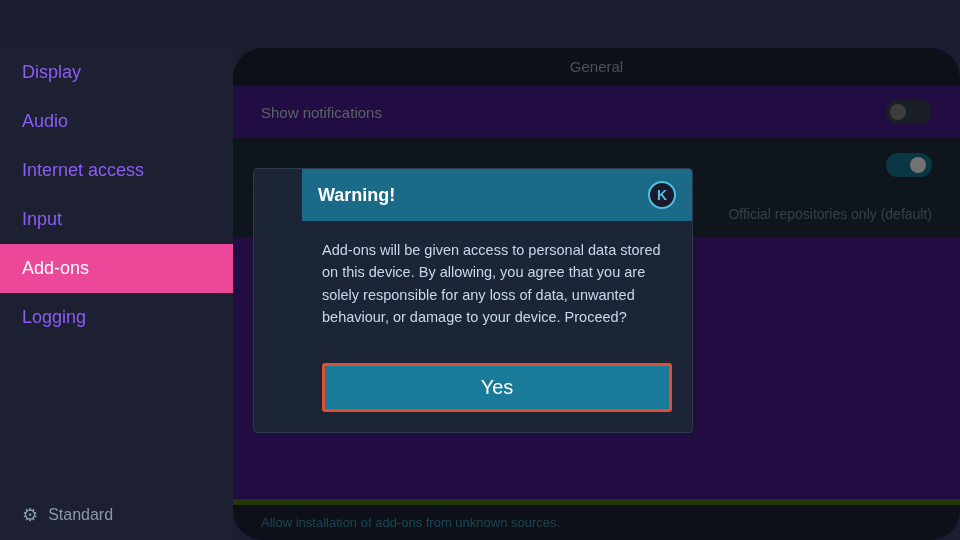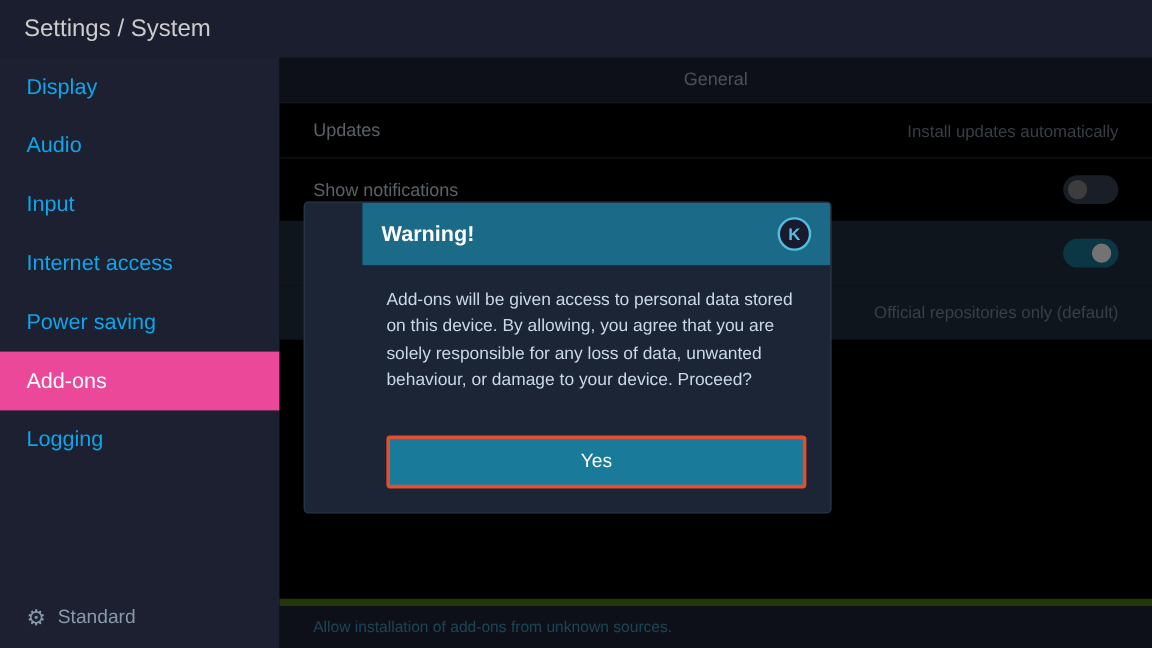--- a/index.html
+++ b/index.html
@@ -50,21 +50,21 @@
       justify-content: space-between;
       padding-bottom: 0;
     }
     .sidebar-nav {
       display: flex;
       flex-direction: column;
     }
     .sidebar-item {
       padding: 14px 22px;
       font-size: 18px;
-      color: #0ea5e9;
+      color: #8b5cf6;
       cursor: pointer;
       transition: background 0.15s;
     }
     .sidebar-item.active {
       background: #ec4899;
       color: #ffffff;
     }
     .sidebar-footer {
       padding: 14px 22px;
       display: flex;
@@ -73,23 +73,24 @@
       font-size: 16px;
       color: #8899aa;
     }
     .gear-icon {
       font-size: 18px;
     }
 
     
     .content {
       flex: 1;
-      background: #000000;
+      background: #4c1d95;
       position: relative;
       overflow: hidden;
+      border-radius: 29px;
     }
 
     
     .content-tab {
       text-align: center;
       padding: 10px;
       font-size: 15px;
       color: #aac;
       background: #1e2535;
       border-bottom: 1px solid #2a3040;
@@ -217,84 +218,76 @@
       display: flex;
       gap: 12px;
     }
     .btn-yes {
       flex: 1;
       padding: 10px 0;
       background: #1a7a9a;
       border: 3px solid #e05030;
       border-radius: 3px;
       color: #ffffff;
-      font-size: 16px;
+      font-size: 20px;
       cursor: pointer;
       text-align: center;
     }
     .btn-no {
       flex: 1;
       padding: 10px 0;
       background: #2a3545;
       border: none;
       border-radius: 3px;
       color: #c0d0e0;
       font-size: 16px;
       cursor: pointer;
       text-align: center;
     }
   </style>
 </head>
 <body>
 
 <div class="header">
-  <span class="header-title">Settings / System</span>
 </div>
 
 <div class="main">
 
   <div class="sidebar">
     <div class="sidebar-nav">
       <div class="sidebar-item">
         <span>Display</span>
       </div>
       <div class="sidebar-item">
         <span>Audio</span>
       </div>
       <div class="sidebar-item">
+        <span>Internet access</span>
+      </div>
+      <div class="sidebar-item">
         <span>Input</span>
-      </div>
-      <div class="sidebar-item">
-        <span>Internet access</span>
-      </div>
-      <div class="sidebar-item">
-        <span>Power saving</span>
       </div>
       <div class="sidebar-item active">
         <span>Add-ons</span>
       </div>
       <div class="sidebar-item">
         <span>Logging</span>
       </div>
     </div>
     <div class="sidebar-footer">
       <span class="gear-icon">⚙</span>
       <span>Standard</span>
     </div>
   </div>
 
   <div class="content">
     <div class="content-tab">General</div>
 
     <div class="settings-list">
 
-      <div class="settings-row">
-        <span>Updates</span>
-        <span class="status-text">Install updates automatically</span>
-      </div>
 
       <div class="settings-row">
         <span>Show notifications</span>
         <div class="toggle off">
           <div class="toggle-knob"></div>
         </div>
       </div>
 
       <div class="settings-row highlighted">
         <span></span>

